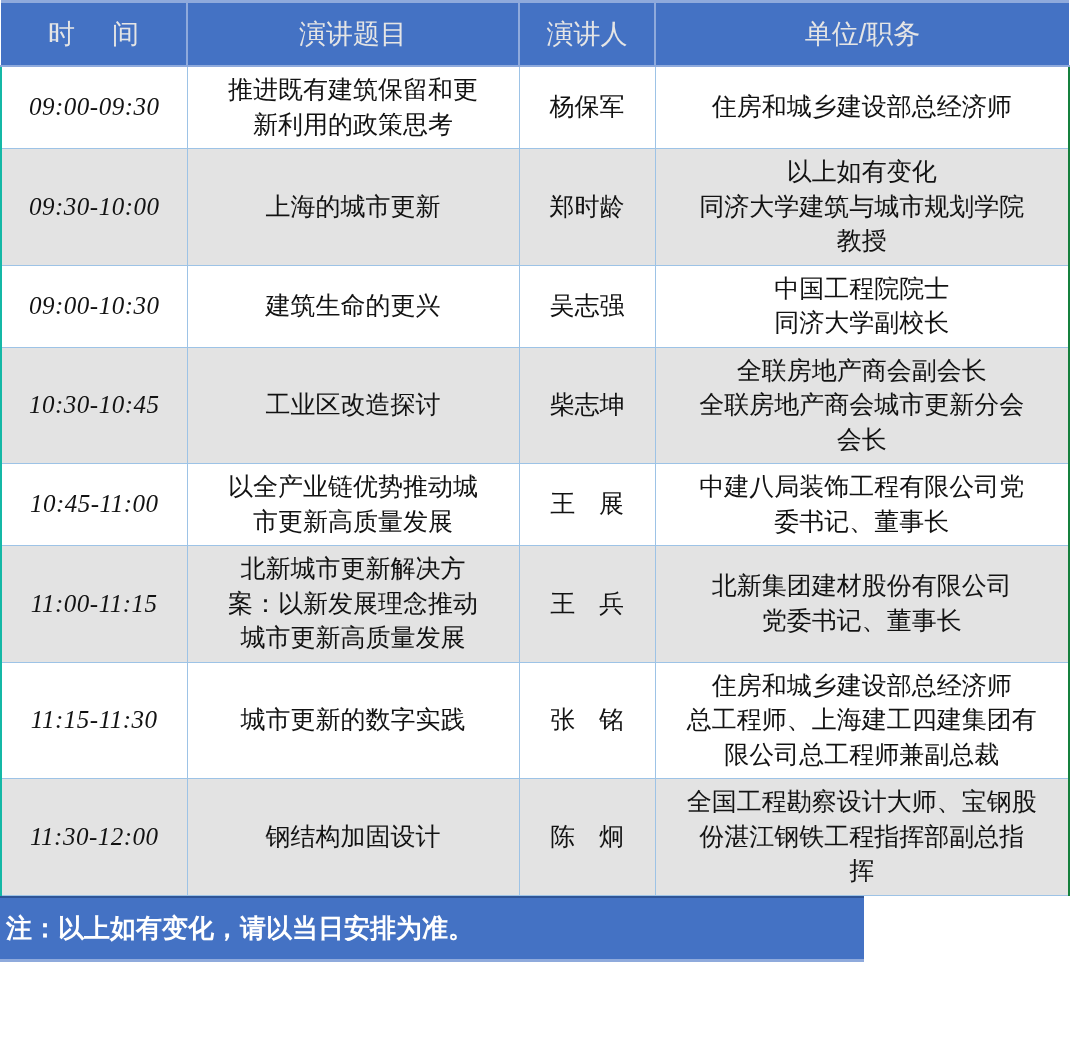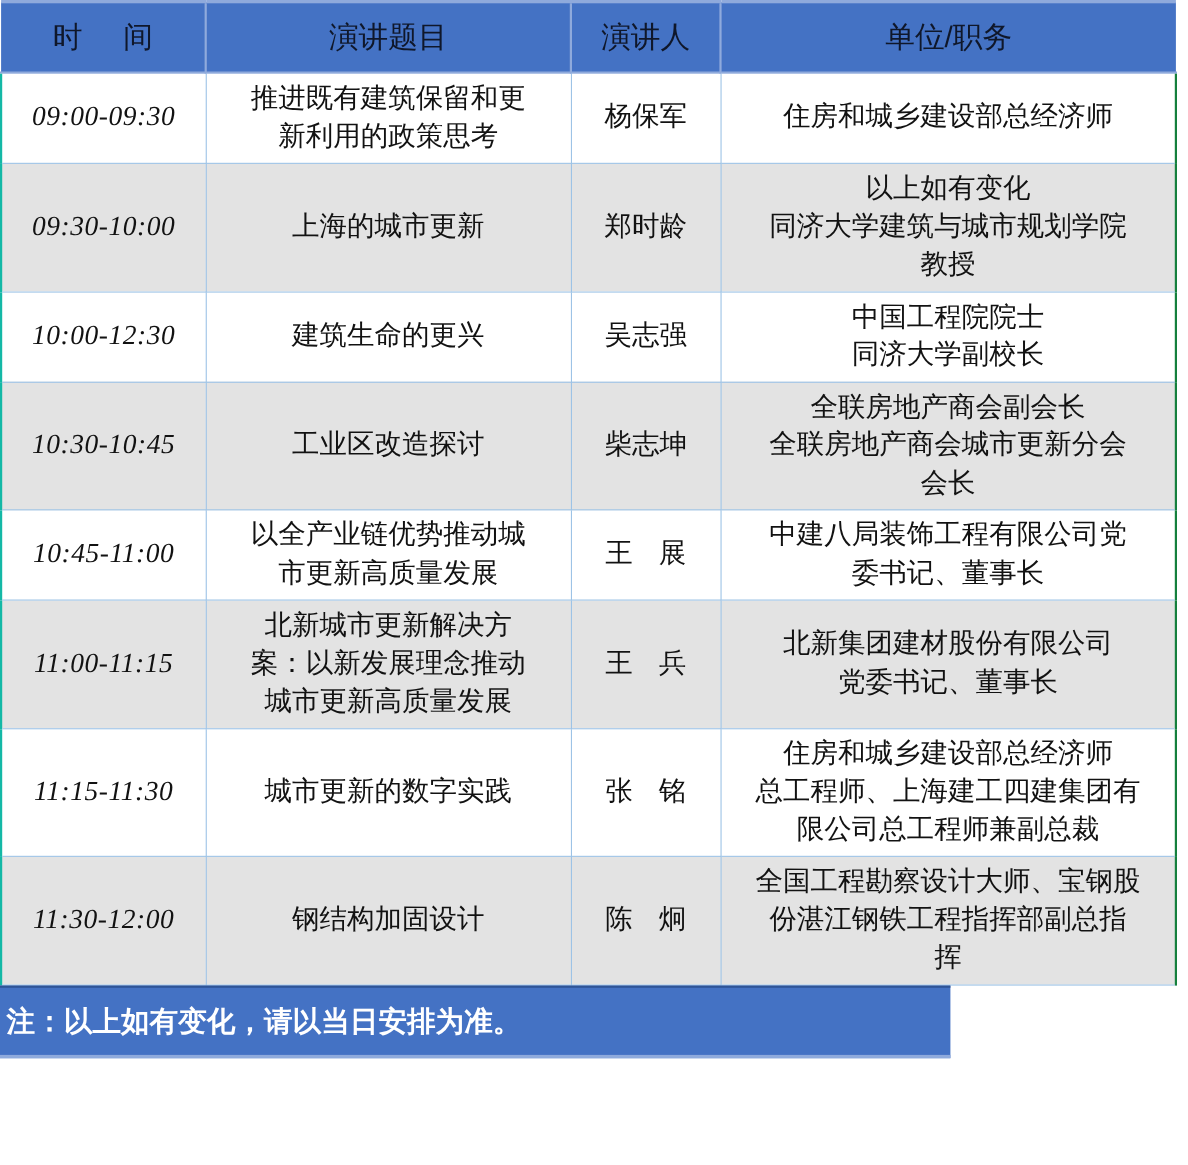--- a/index.html
+++ b/index.html
@@ -33,21 +33,21 @@
   
   col.c-time  { width: 186px; }
   col.c-title { width: 332px; }
   col.c-name  { width: 136px; }
   col.c-org   { width: 414px; }
 
   thead tr.header-row {
     background: #4472C4;
   }
   thead th {
-    color: #0f172a;
+    color: #e5e5e5;
     font-size: 27px;
     font-weight: normal;
     font-family: "Liberation Sans", "DejaVu Sans", sans-serif;
     height: 58px;
     padding: 2px 4px;
     text-align: center;
     vertical-align: middle;
     border-left: 2px solid #8FAADC;
     border-right: 2px solid #8FAADC;
     border-top: 3px solid #8FAADC;
@@ -149,21 +149,21 @@
             <span>上海的城市更新</span>
           </td>
           <td class="name-cell">郑时龄</td>
           <td class="org-cell cell-lines">
             <span>以上如有变化</span>
             <span>同济大学建筑与城市规划学院</span>
             <span>教授</span>
           </td>
         </tr>
         <tr class="plain">
-          <td class="time-cell">10:00-12:30</td>
+          <td class="time-cell">09:00-10:30</td>
           <td class="title-cell cell-lines">
             <span>建筑生命的更兴</span>
           </td>
           <td class="name-cell">吴志强</td>
           <td class="org-cell cell-lines">
             <span>中国工程院院士</span>
             <span>同济大学副校长</span>
           </td>
         </tr>
         <tr class="shade">

